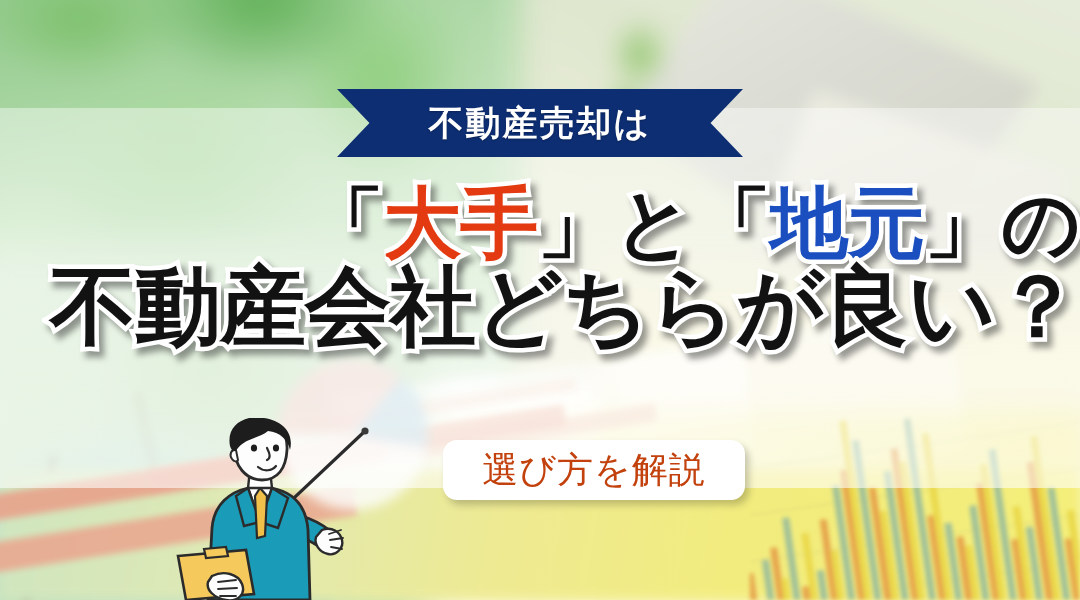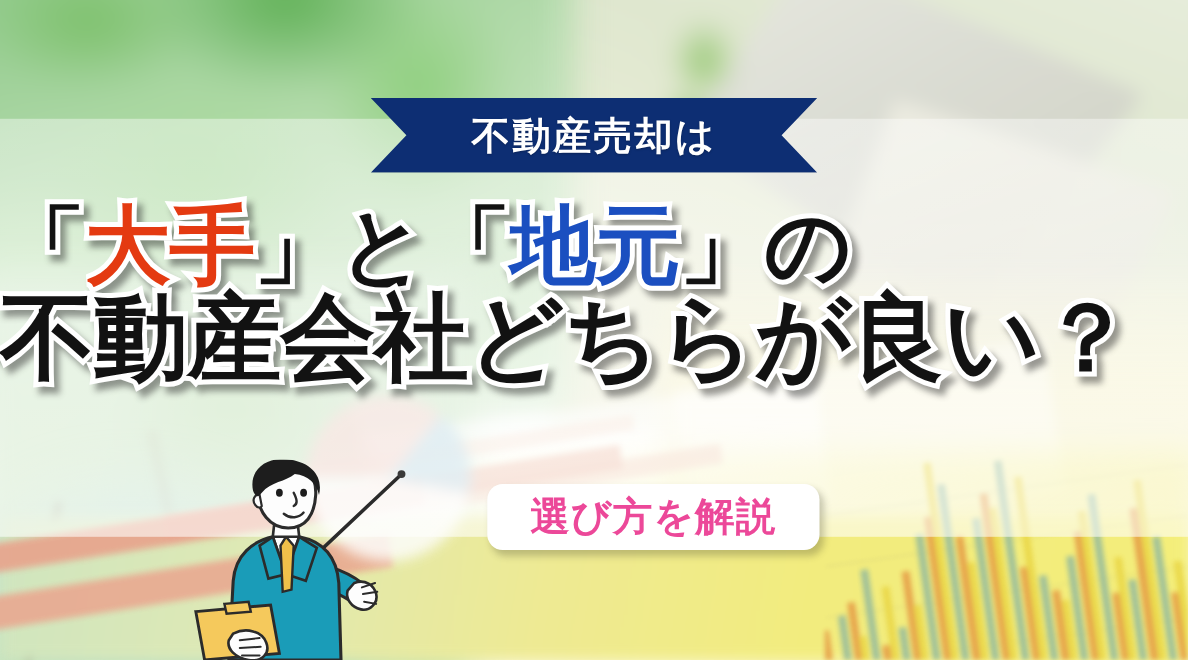--- a/index.html
+++ b/index.html
@@ -132,21 +132,21 @@
     filter:drop-shadow(0 3px 4px rgba(0,0,0,.28));
   }
   .ribbon-text {
     position:absolute; left:337px; top:89px; width:406px; height:68px;
     display:flex; align-items:center; justify-content:center;
     color:#ffffff; font-size:35px; font-weight:bold; letter-spacing:2px;
     text-shadow:0 1px 2px rgba(0,0,0,.25);
   }
 
   
-  .headline { position:absolute; left:0; top:184px; width:1080px; text-align:left;font-family:Liberation Serif, serif; }
+  .headline { position:absolute; left:0; top:184px; width:1080px; text-align:right;font-family:Liberation Serif, serif; }
   .hl-line {
     font-size:76px; font-weight:bold; line-height:1.02; letter-spacing:-1px;
     white-space:nowrap;
   }
   .hl-line.l1 { font-size:78px; }
   .hl-line.l2 { font-size:86px; margin-top:0; }
 
   .ot {          
     display:inline-block;
     -webkit-text-stroke:9px #ffffff;
@@ -158,21 +158,21 @@
   .blue { color:#1b4fc0; }
 
   
   .badge {
     position:absolute; left:443px; top:440px; width:302px; height:60px;
     background:#ffffff; border-radius:14px;
     box-shadow:4px 5px 7px rgba(60,60,40,.28);
     display:flex; align-items:center; justify-content:center;
   }
   .badge span {
-    color:#ec4899; font-size:36px; font-weight:bold; letter-spacing:1px;
+    color:#c2410c; font-size:36px; font-weight:normal; letter-spacing:1px;
   }
 
   
   .person { position:absolute; left:168px; top:418px; width:240px; height:182px; }
   .person svg { display:block; }
 </style>
 </head>
 <body>
 
 <div id="stage">

